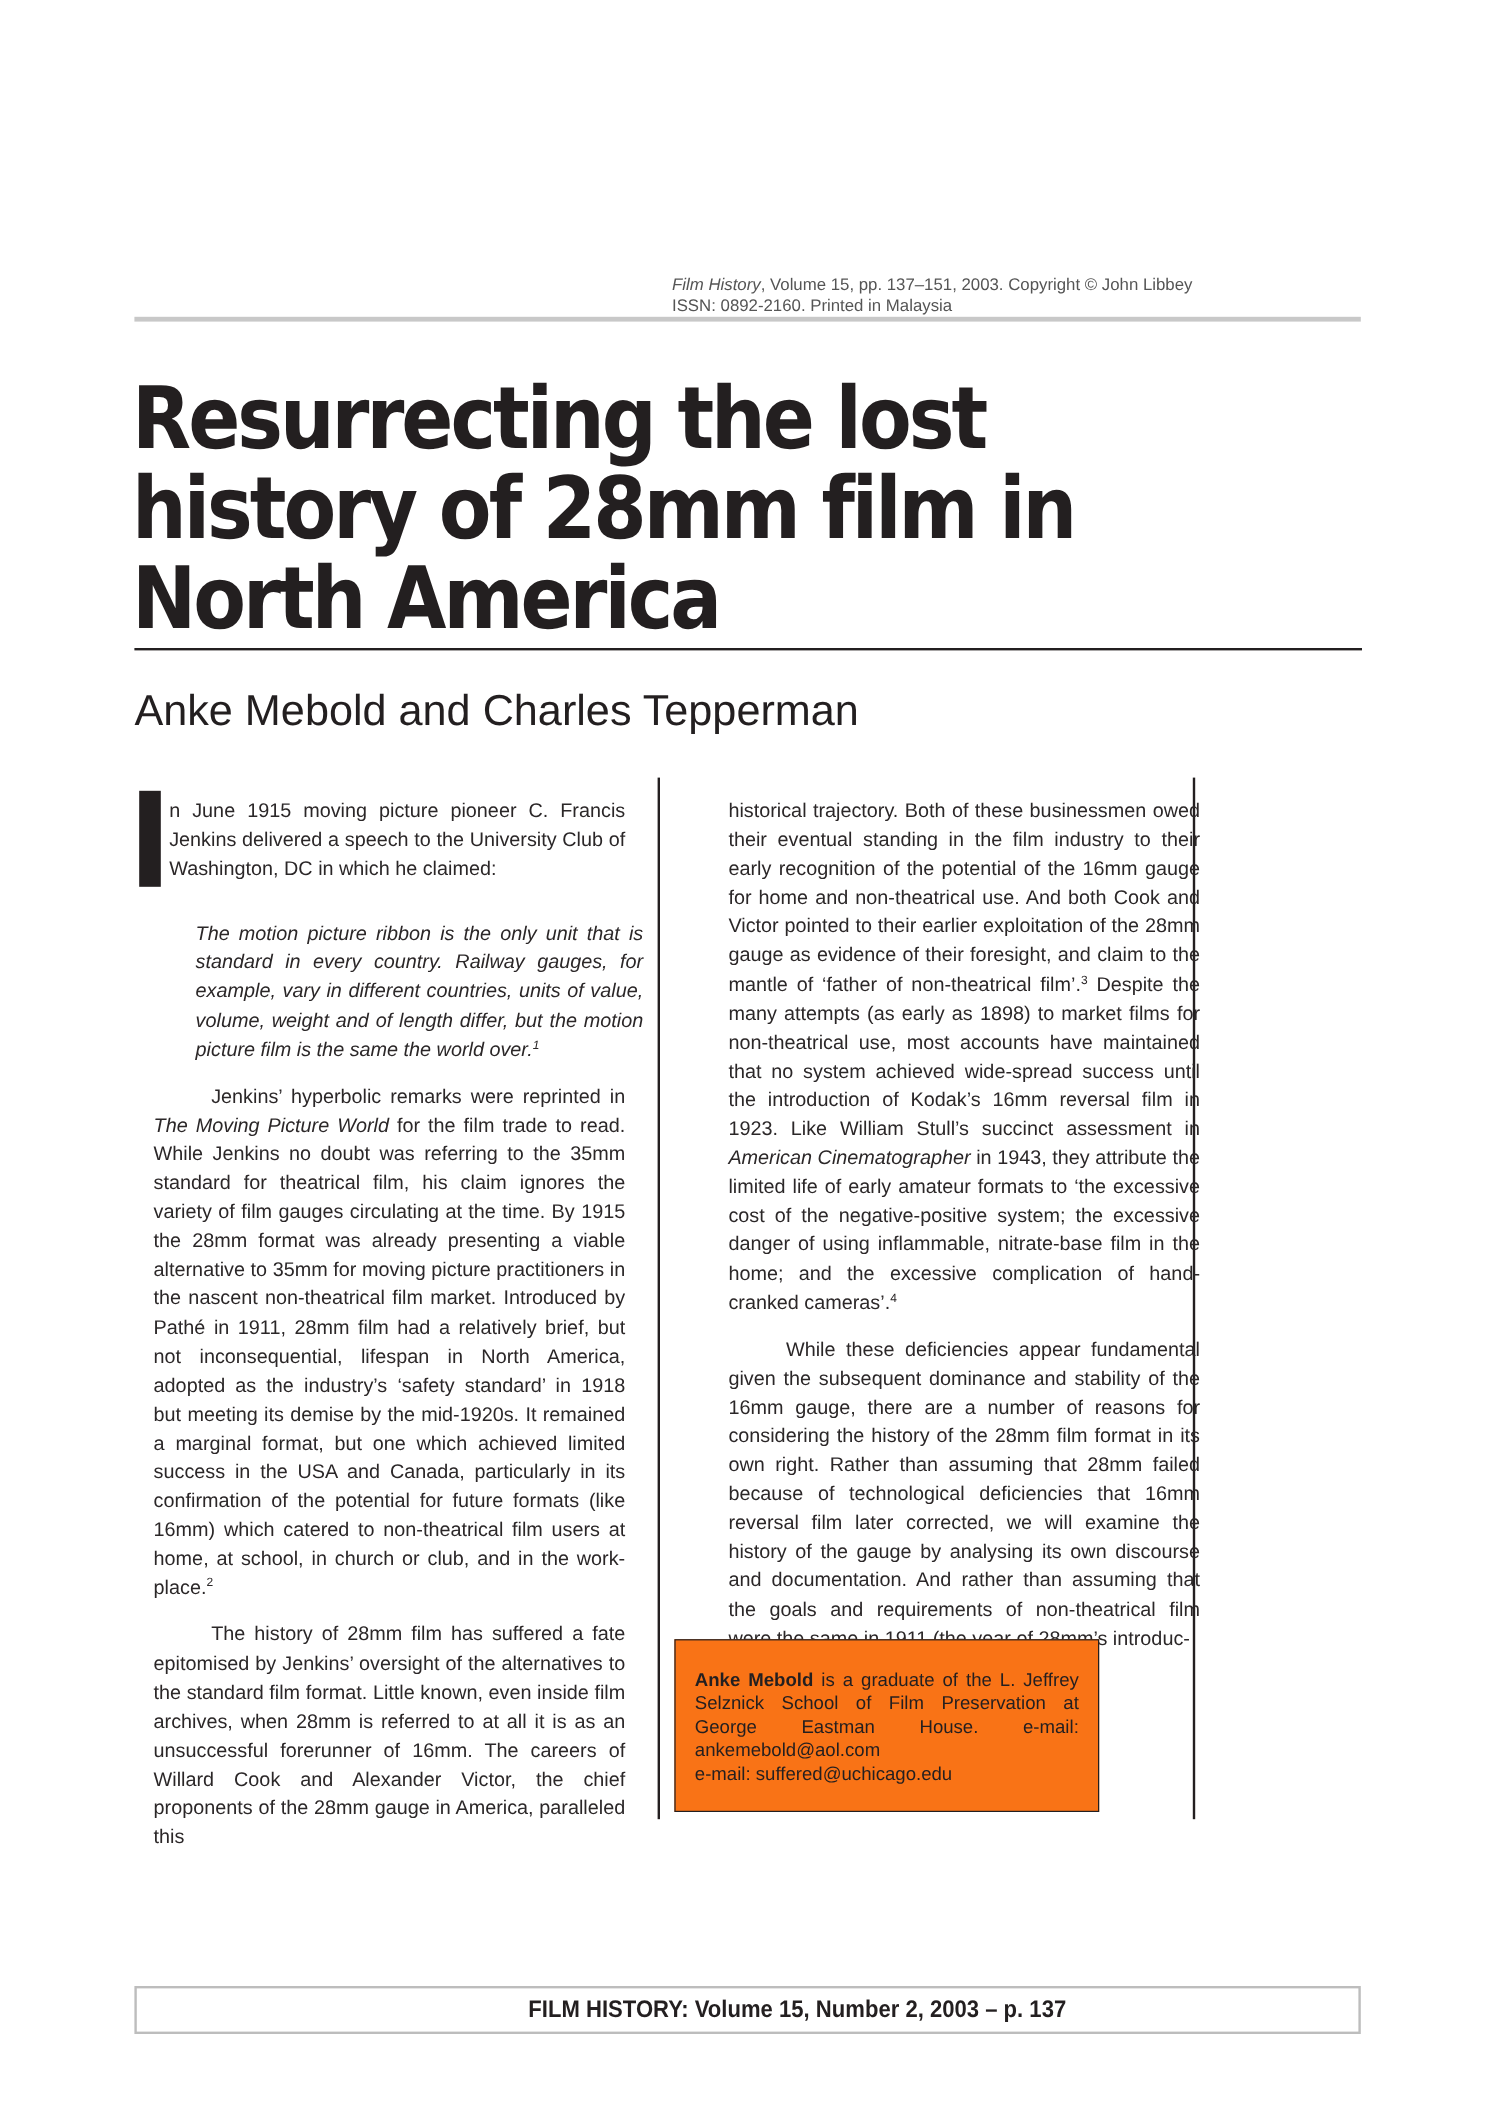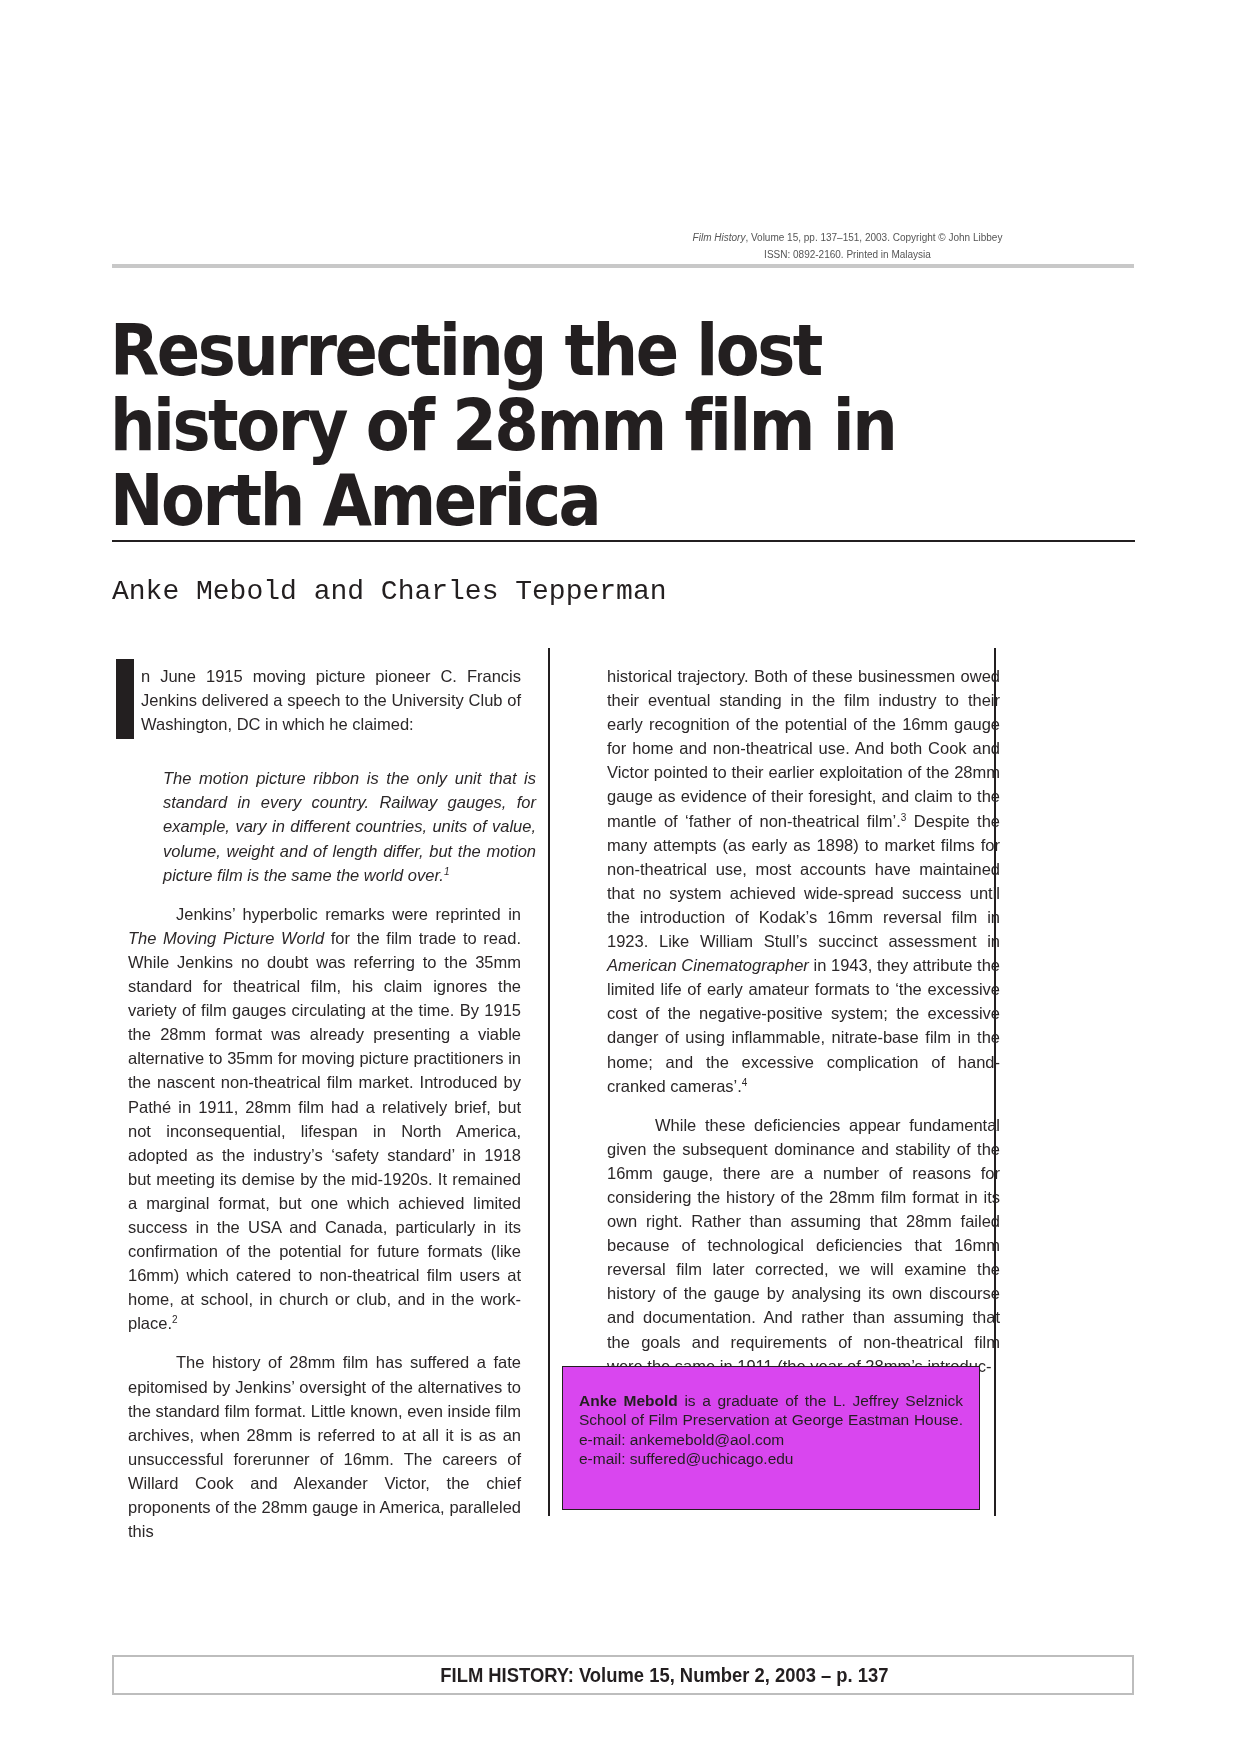--- a/index.html
+++ b/index.html
@@ -1,37 +1,37 @@
 <!DOCTYPE html>
 <html><head>
 <meta charset="utf-8">
 <style>
   html, body { margin:0; padding:0; background:#fff; }
   body { width:1240px; height:1755px; position:relative; overflow:hidden;
          font-family:"Liberation Sans", sans-serif; color:#231f20; }
   .abs { position:absolute; }
-  .runhead { left:560px; width:575px; top:229px; text-align:center; font-size:10px; line-height:17px; color:#555; }
+  .runhead { left:560px; width:575px; top:229px; text-align:left; font-size:14px; line-height:17px; color:#555; }
   .runhead i { font-style:italic; }
   .toprule { left:112px; width:1022px; top:264px; height:4px; background:#c8c8c8; }
   .title { left:110px; top:313px; width:1030px; font-family:"DejaVu Sans", sans-serif; font-weight:bold;
            font-size:64px; line-height:67px; letter-spacing:-2.5px; color:#231f20; transform:scaleY(1.12); transform-origin:top left; }
   .titlerule { left:112px; width:1023px; top:540px; height:1.5px; background:#231f20; }
-  .authors { left:112px; top:575px; font-size:28px; line-height:34px; color:#231f20;font-family:Liberation Mono, monospace; }
+  .authors { left:112px; top:575px; font-size:36px; line-height:34px; color:#231f20; }
   .col { font-size:16.5px; line-height:24.1px; text-align:justify; color:#2b2728; }
   .col p { margin:15px; }
   .col .ind { text-indent:48px; }
   .col sup { font-size:10px; line-height:0; vertical-align:6px; }
   .colL { left:113px; top:649px; width:423px; }
   .colR { left:592px; top:649px; width:423px; }
   .dropcap { left:116px; top:659px; width:18px; height:80px; background:#231f20; }
   .lead { margin-left:28px !important; }
   .quote { margin:30px 0 10px 50px !important; text-indent:0 !important;font-style:italic; }
   .vrule1 { left:548px; top:648px; width:2px; height:868px; background:#231f20; }
   .vrule2 { left:994px; top:648px; width:2px; height:868px; background:#231f20; }
-  .bio { left:562px; top:1366px; width:418px; height:144px; background:#d946ef; border:1.5px solid #231f20;
+  .bio { left:562px; top:1366px; width:354px; height:144px; background:#f97316; border:1.5px solid #231f20;
          box-sizing:border-box; padding:24px 16px 0 16px; font-size:15.5px; line-height:19.4px; text-align:justify; color:#231f20; }
   .bio p { margin:0; }
   .bio b { font-weight:bold; }
   .footbox { left:112px; top:1655px; width:1022px; height:40px; border:2px solid #bdbdbd; box-sizing:border-box; }
   .foottext { left:112px; width:1022px; top:1663px; text-align:center; font-weight:bold; font-size:20px; line-height:24px;
               color:#231f20; transform:scaleX(0.92); padding-left:90px; box-sizing:border-box; }
 </style>
 </head>
 <body>
 

